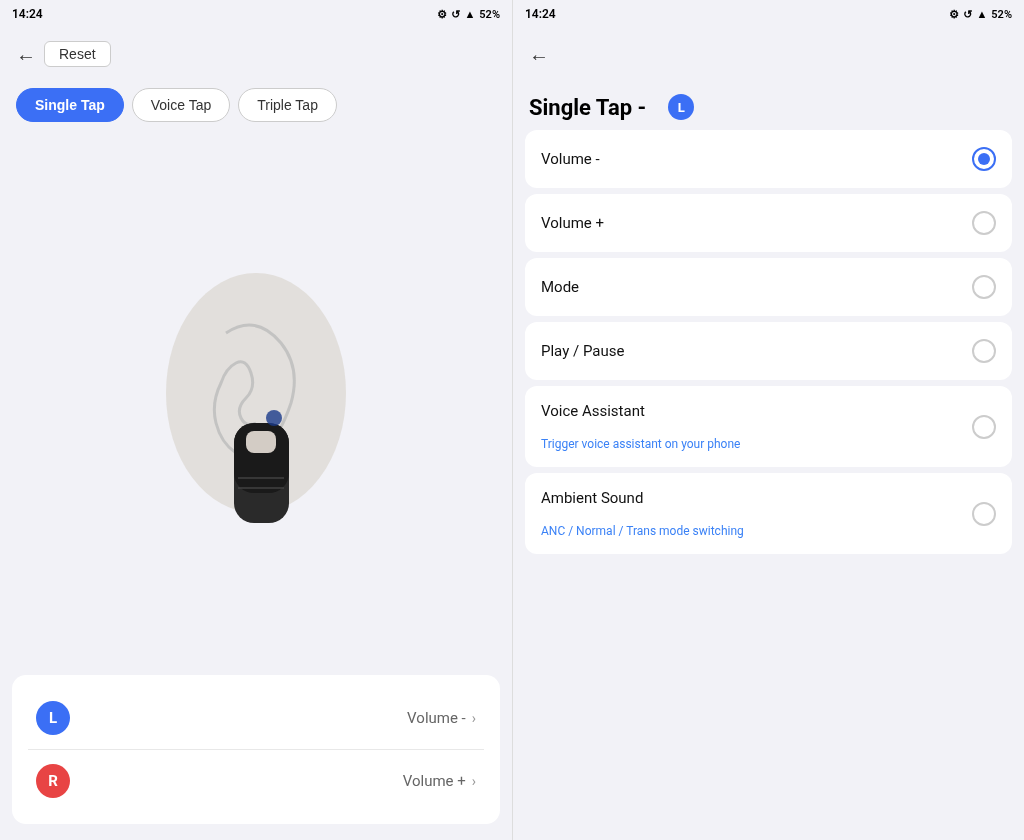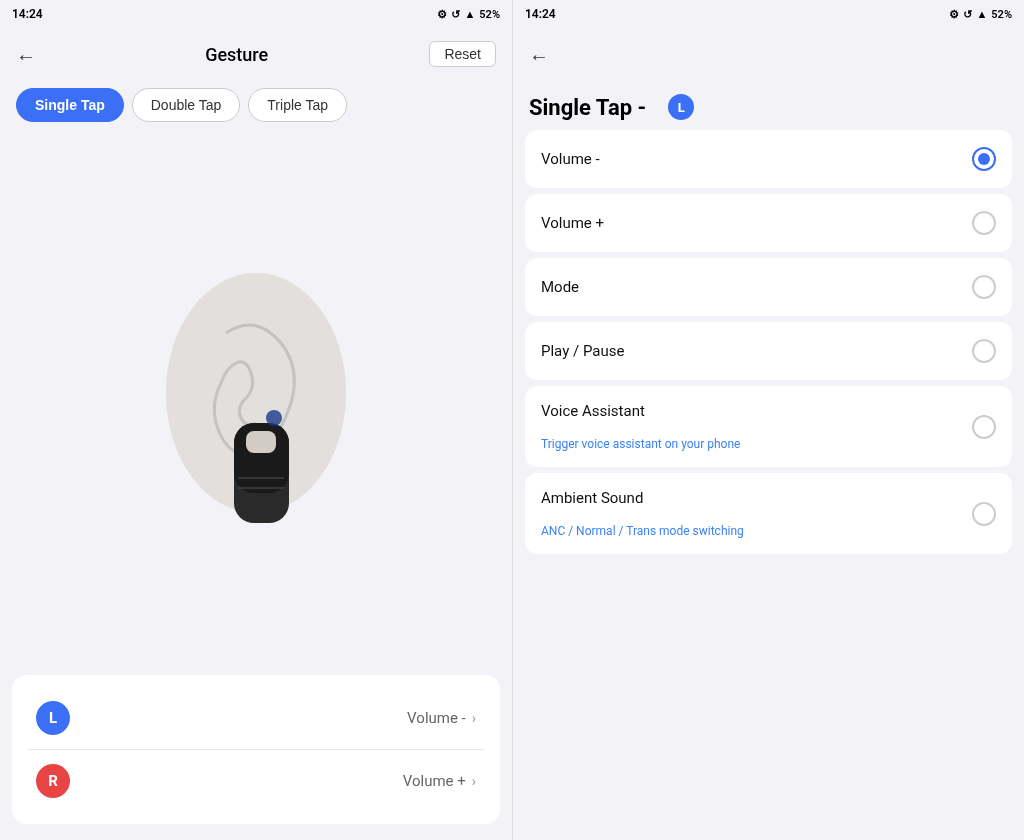--- a/index.html
+++ b/index.html
@@ -247,27 +247,26 @@
     <div class="status-right">
       <span>⚙</span>
       <span>↺</span>
       <span>▲</span>
       <span>52%</span>
     </div>
   </div>
 
   <div class="header">
     <span class="back-arrow">←</span>
-    <span class="header-title">Gesture</span>
     <button class="reset-btn">Reset</button>
   </div>
 
   <div class="gesture-tabs">
     <button class="gesture-tab active">Single Tap</button>
-    <button class="gesture-tab">Double Tap</button>
+    <button class="gesture-tab">Voice Tap</button>
     <button class="gesture-tab">Triple Tap</button>
   </div>
 
   <div class="ear-area">
     <svg class="ear-illustration" viewBox="0 0 260 300" xmlns="http://www.w3.org/2000/svg">
 
       <ellipse cx="130" cy="140" rx="90" ry="120" fill="#e0ddd8" opacity="0.9"></ellipse>
 
       <path d="M100,80 Q130,60 155,90 Q175,115 165,150 Q155,180 140,195 Q125,210 110,200 Q95,190 90,170 Q85,150 95,130 Q100,115 110,110 Q120,105 125,120 Q130,135 120,145 Q110,155 115,165 Q120,175 130,170" fill="none" stroke="#bbb" stroke-width="3" opacity="0.8"></path>
 

